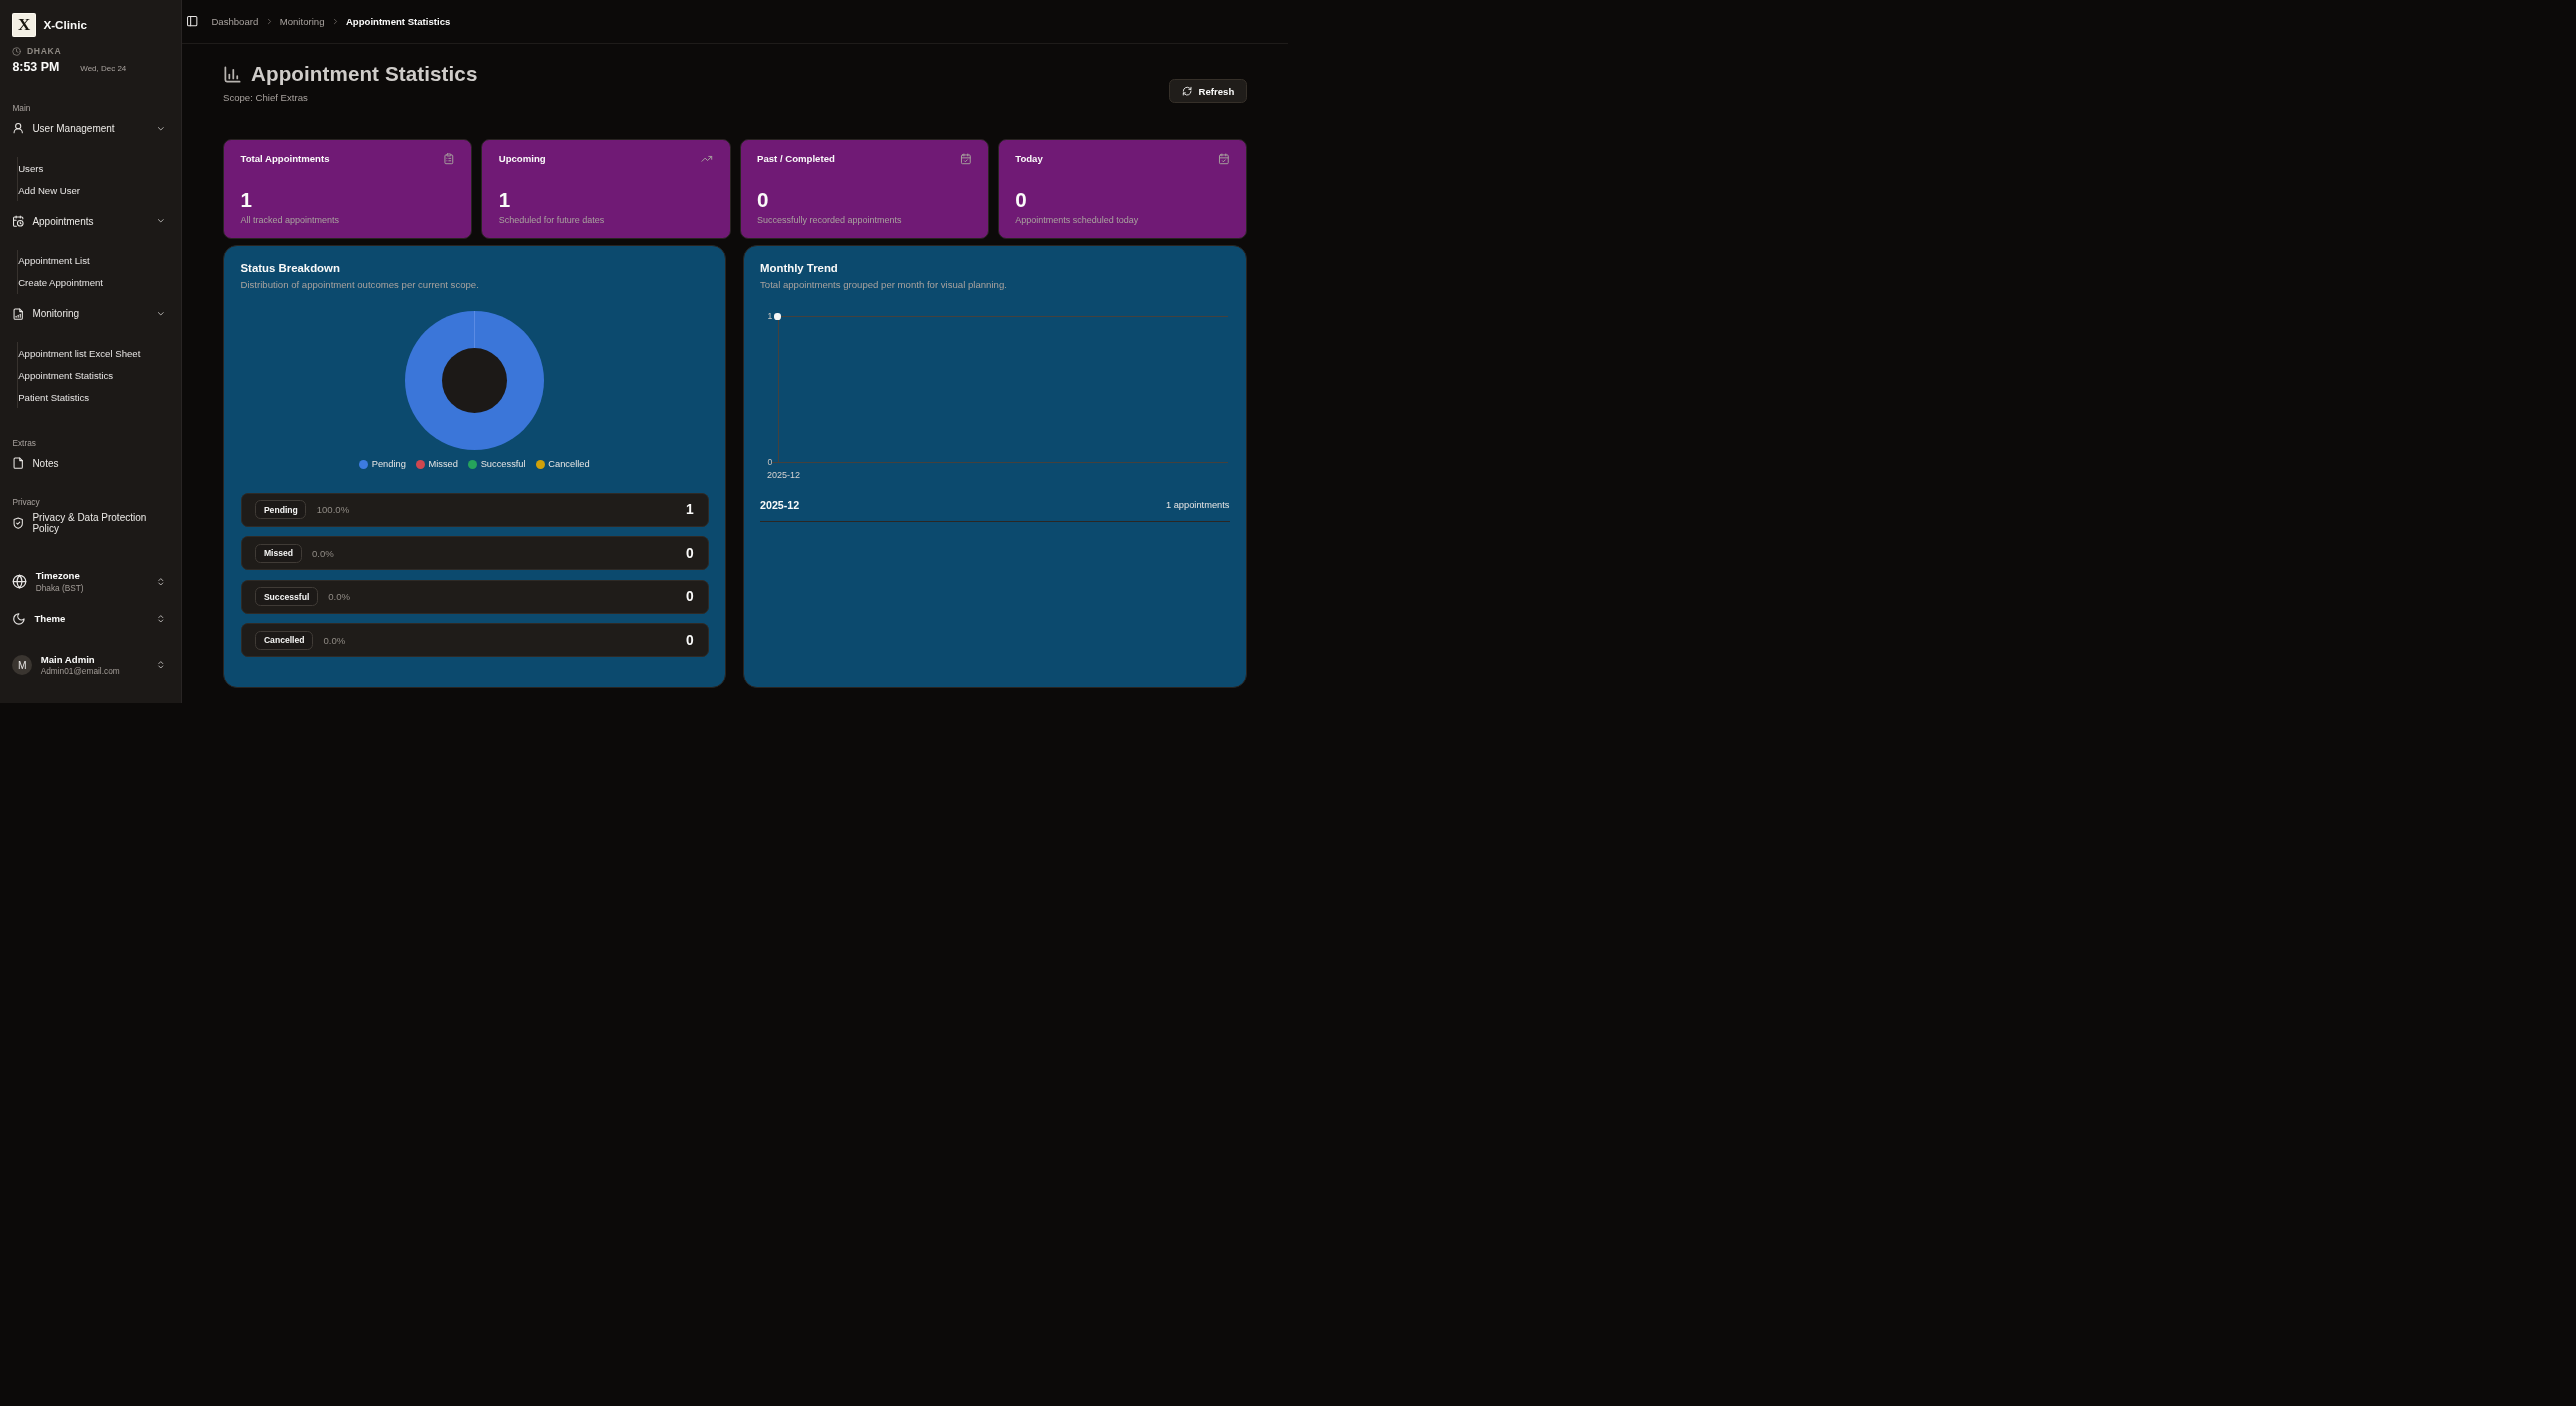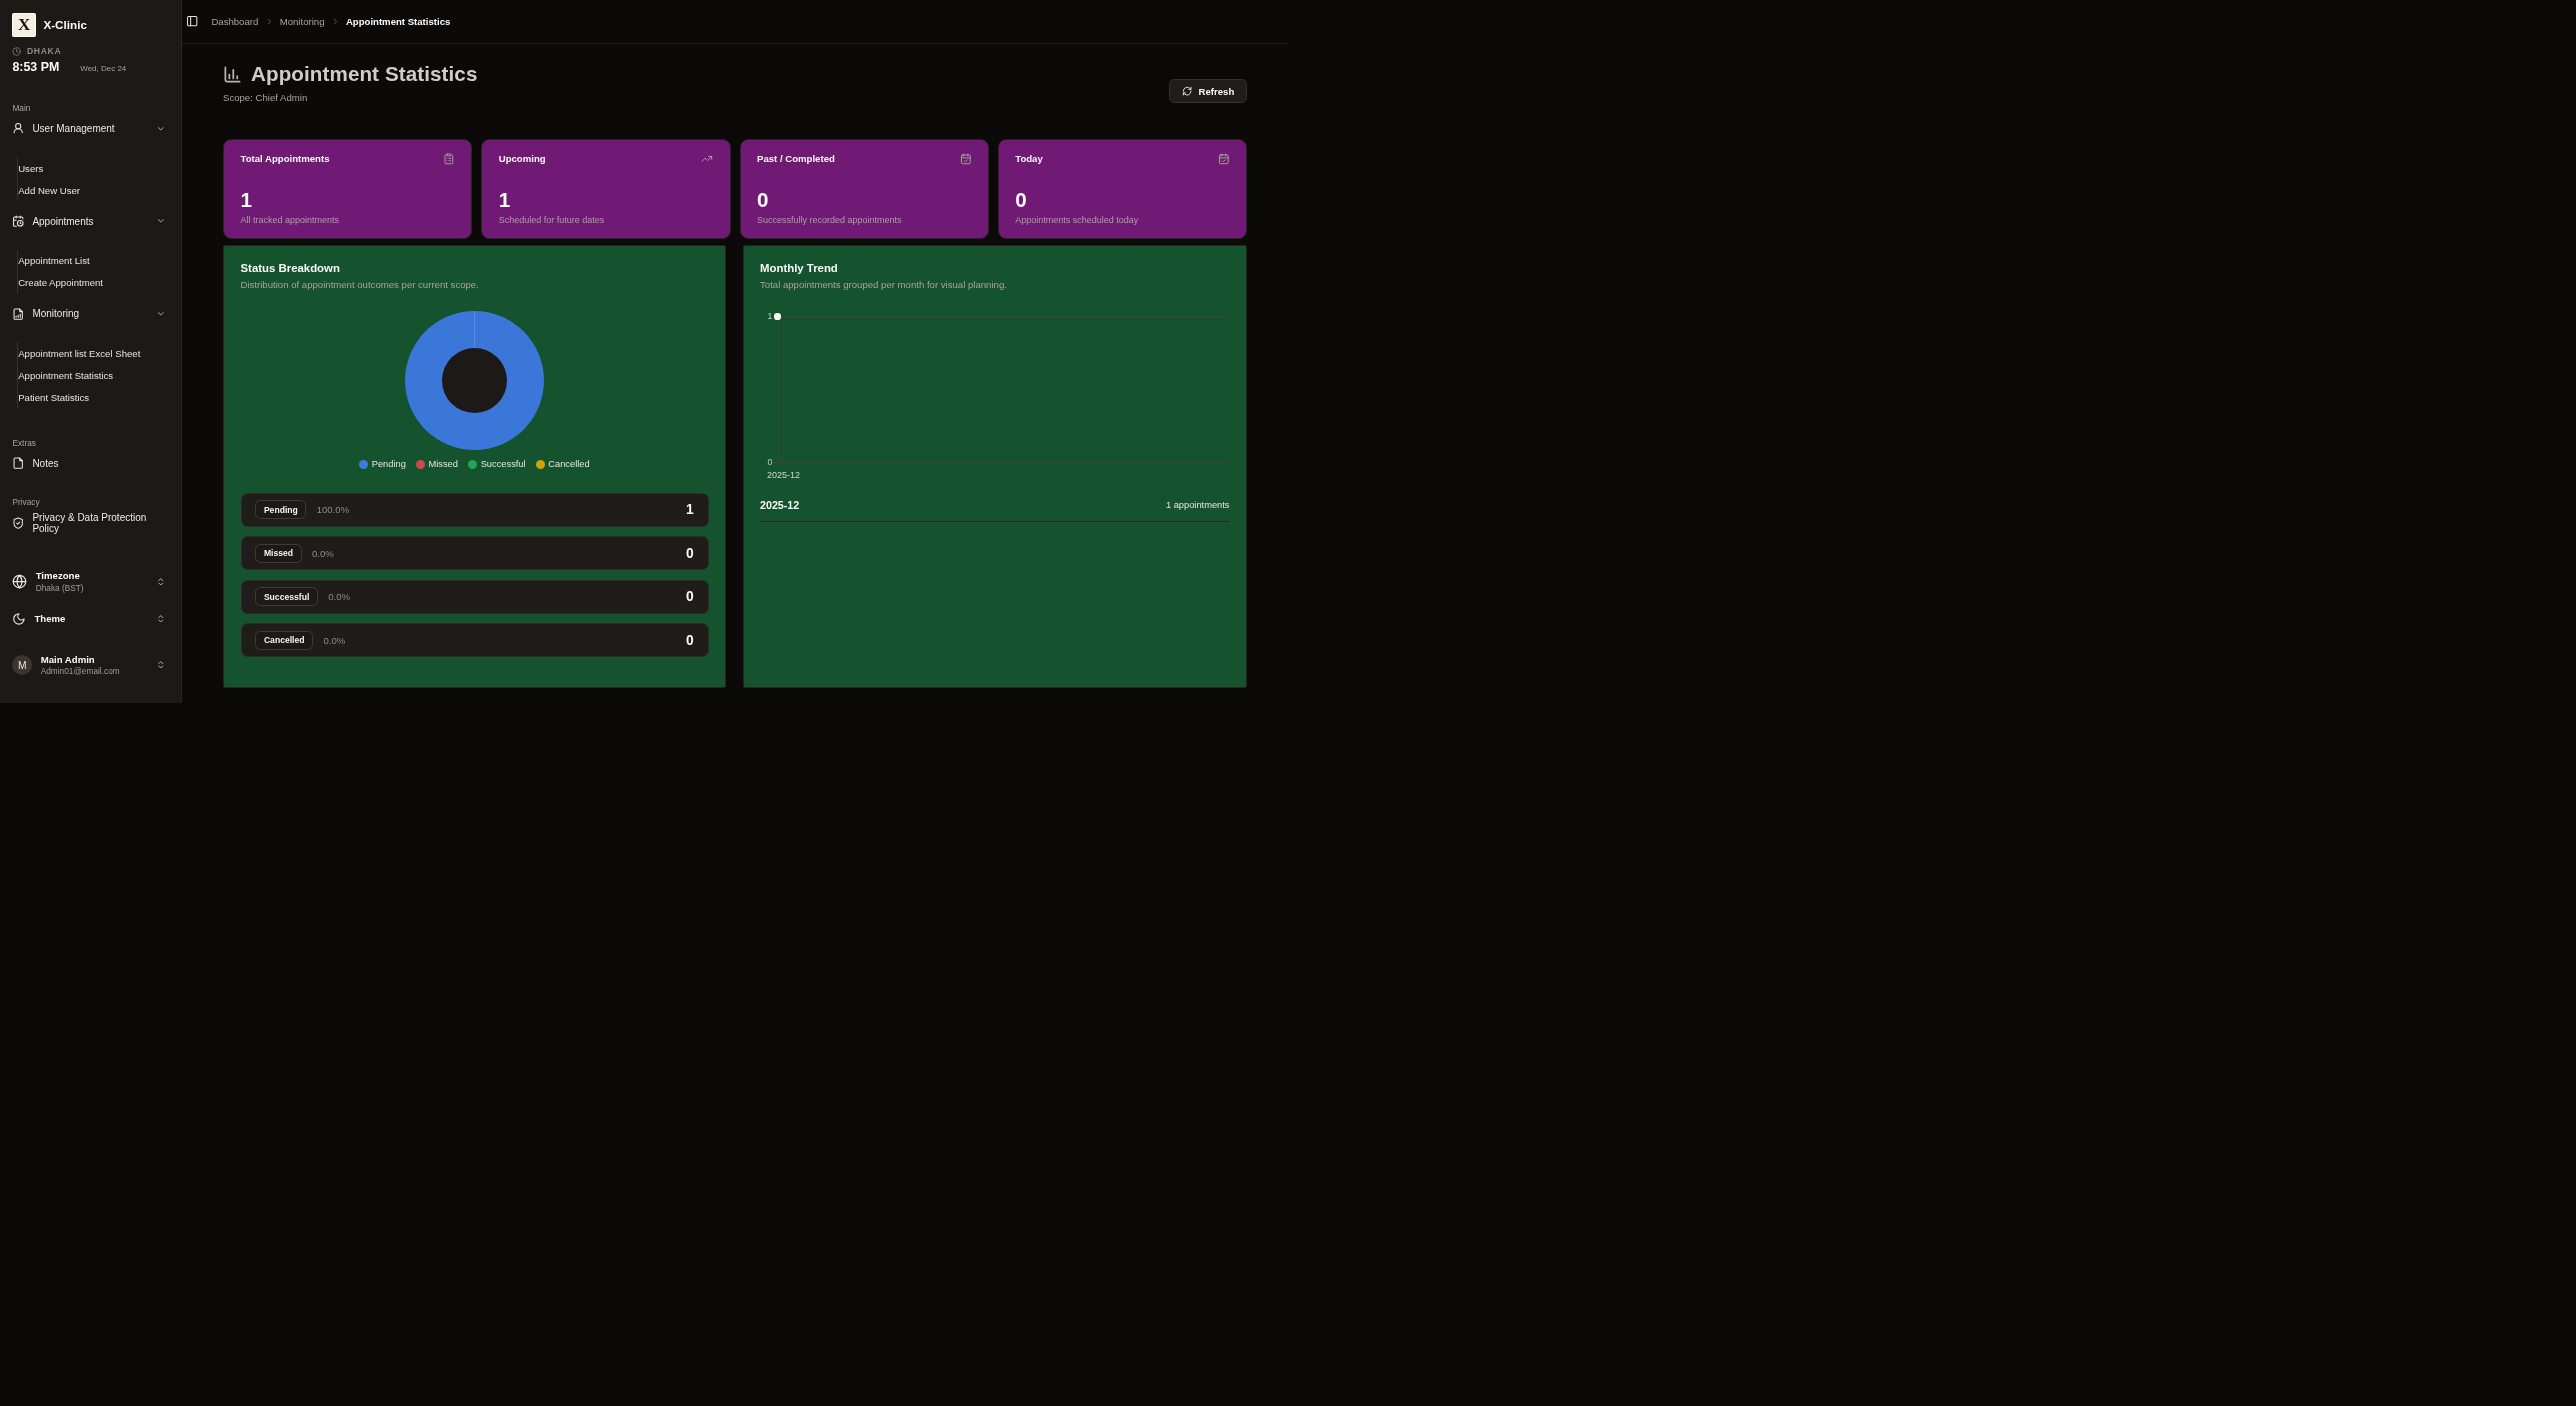--- a/index.html
+++ b/index.html
@@ -57,21 +57,21 @@
 
   .cards-row { display:flex; gap:9px; margin-top:36px; }
   .stat-card { flex:1; height:100px; background:#701a75; border:0.7px solid #282421; border-radius:8.3px; padding:13px 16.5px; display:flex; flex-direction:column; }
   .stat-head { display:flex; align-items:flex-start; justify-content:space-between; }
   .stat-title { font-size:9.6px; font-weight:bold; color:#fafaf9; }
   .stat-head .sicon { color:#a8a29e; }
   .stat-value { font-size:20.6px; font-weight:bold; color:#fafaf9; margin-top:auto; line-height:1; }
   .stat-caption { font-size:9px; color:#a8a29e; margin-top:4.8px; }
 
   .panels-row { display:flex; gap:16.5px; margin-top:5.5px; }
-  .panel { background:#14532d; border:0.7px solid #282421; border-radius:2px; padding:16.5px; height:443px; }
+  .panel { background:#0c4a6e; border:0.7px solid #282421; border-radius:14px; padding:16.5px; height:443px; }
   .panel-status { width:503px; min-width:503px; }
   .panel-trend { flex:1; }
   .panel-title { font-size:11.4px; font-weight:bold; color:#fafaf9; }
   .panel-sub { font-size:9.6px; color:#a8a29e; margin-top:4.8px; }
 
   
   .donut-wrap { display:flex; justify-content:center; margin-top:21.3px; }
   .donut { position:relative; width:139px; height:139px; border-radius:50%; background:#3b76d9; }
   .donut-split { position:absolute; left:50%; top:0; width:1.4px; height:37px; margin-left:-0.7px; background:#5b8be4; }
   .donut-hole { position:absolute; left:50%; top:50%; width:65px; height:65px; margin:-33px 0 0 -33px; border-radius:50%; background:#1c1917; }
@@ -301,21 +301,21 @@
             <span>
                 <svg class="ico" width="19" height="19" viewBox="0 0 24 24" style="stroke-width:2.2">
                   <path d="M3 3v16a2 2 0 0 0 2 2h16"></path>
                   <path d="M8 17v-5"></path>
                   <path d="M13 17V6"></path>
                   <path d="M18 17v-3"></path>
                 </svg>
               </span>
             <span class="page-title">Appointment Statistics</span>
           </div>
-          <div class="page-scope">Scope: Chief Admin</div>
+          <div class="page-scope">Scope: Chief Extras</div>
         </div>
         <button class="refresh-btn">
           <span>
               <svg class="ico" width="10.3" height="10.3" viewBox="0 0 24 24">
                 <path d="M3 12a9 9 0 0 1 15-6.7L21 8"></path>
                 <path d="M21 3v5h-5"></path>
                 <path d="M21 12a9 9 0 0 1-15 6.7L3 16"></path>
                 <path d="M3 21v-5h5"></path>
               </svg>
             </span>

